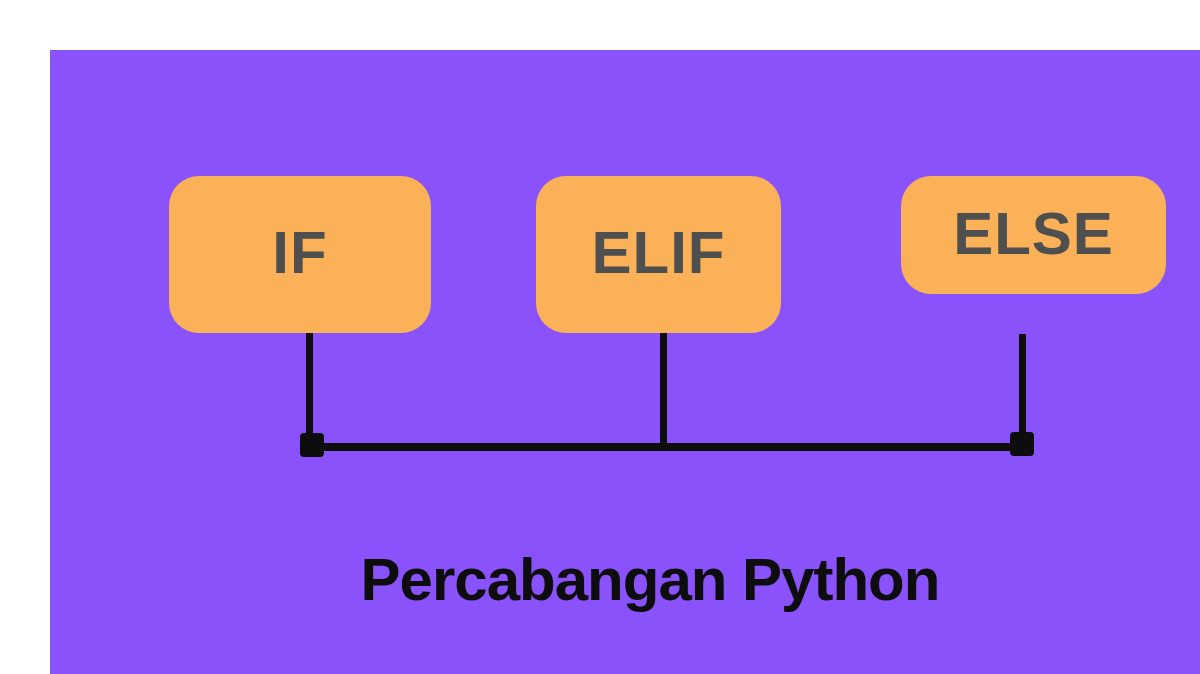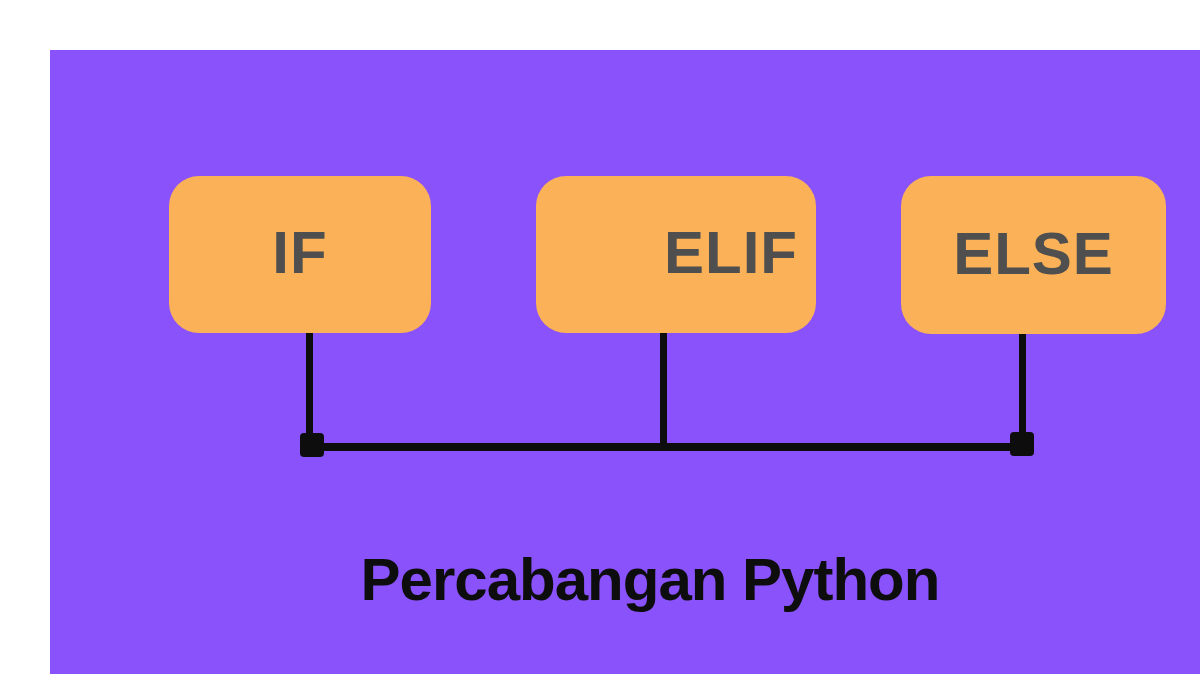--- a/index.html
+++ b/index.html
@@ -22,22 +22,22 @@
 
   .node {
     position: absolute;
     background: var(--node-fill);
     border-radius: 30px;
     display: flex;
     align-items: center;
     justify-content: center;
   }
   .node-if   { left: 103px; top: 110px; width: 262px; height: 157px; }
-  .node-elif { left: 470px; top: 110px; width: 280px; height: 157px; justify-content: flex-end; }
-  .node-else { left: 835px; top: 110px; width: 265px; height: 158px; }
+  .node-elif { left: 470px; top: 110px; width: 245px; height: 157px; }
+  .node-else { left: 835px; top: 110px; width: 265px; height: 118px; }
 
   .node-label {
     font-size: 60px;
     font-weight: 700;
     color: var(--node-text);
     letter-spacing: 1px;
     line-height: 1;
     padding-bottom: 4px;
   }
 

